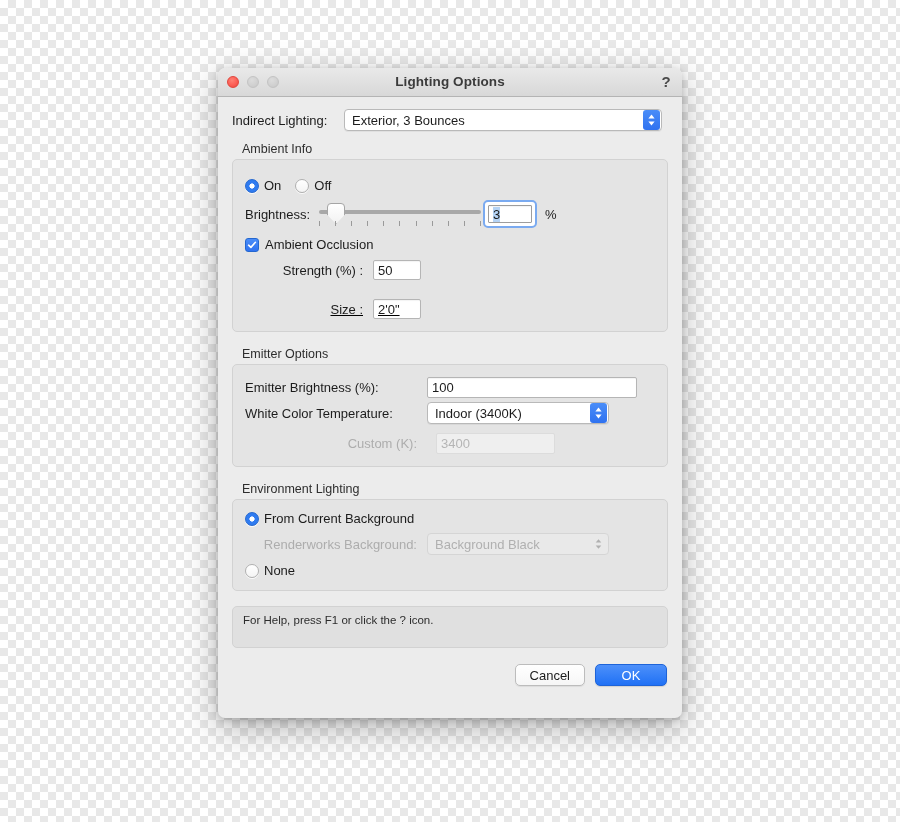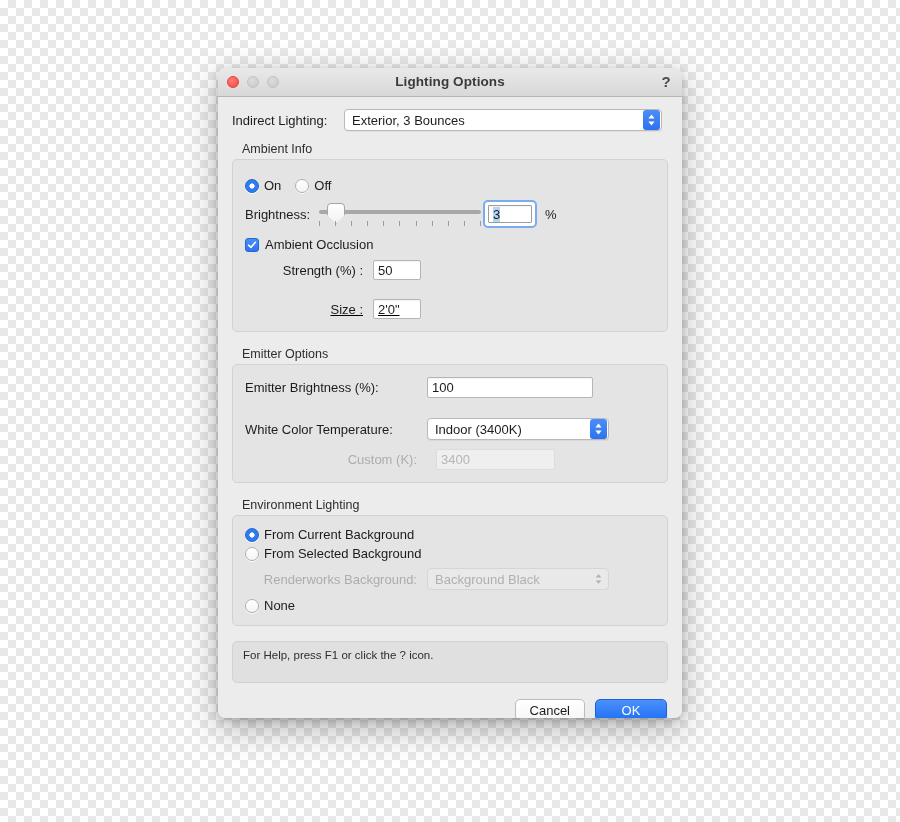--- a/index.html
+++ b/index.html
@@ -453,26 +453,26 @@
 
       </div>
     </div>
 
     <div class="group">
       <div class="group-title">Emitter Options</div>
       <div class="group-body" style="padding:12px 12px 12px 12px;">
 
         <div class="row">
           <span class="lbl" style="width:182px;">Emitter Brightness (%):</span>
-          <div class="tfield" style="width:166px;height:21px;">
+          <div class="tfield" style="width:210px;height:21px;">
             <span>100</span>
           </div>
         </div>
 
-        <div class="row" style="margin-top:20px;">
+        <div class="row" style="margin-top:4px;">
           <span class="lbl" style="width:182px;">White Color Temperature:</span>
           <div class="popup" style="width:182px;">
             <span class="popup-value">Indoor (3400K)</span>
             <span class="chev">
               <svg width="9" height="14" viewBox="0 0 9 14">
                 <path d="M4.5 1.6 L7.6 5.4 L1.4 5.4 Z" fill="#ffffff"></path>
                 <path d="M4.5 12.4 L1.4 8.6 L7.6 8.6 Z" fill="#ffffff"></path>
               </svg>
             </span>
           </div>
@@ -492,26 +492,20 @@
       <div class="group-title">Environment Lighting</div>
       <div class="group-body" style="padding:11px 12px 12px 12px;">
 
         <div class="row">
           <span class="radio">
             <span class="radio-dot on"></span>
             <span class="radio-label">From Current Background</span>
           </span>
         </div>
 
-        <div class="row" style="margin-top:4px;">
-          <span class="radio">
-            <span class="radio-dot"></span>
-            <span class="radio-label">From Selected Background</span>
-          </span>
-        </div>
 
         <div class="row" style="margin-top:7px;">
           <span class="lbl disabled" style="width:182px;text-align:right;padding-right:10px;box-sizing:border-box;">Renderworks Background:</span>
           <div class="popup disabled" style="width:182px;">
             <span class="popup-value">Background Black</span>
             <span class="chev">
               <svg width="9" height="14" viewBox="0 0 9 14">
                 <path d="M4.5 2.2 L7.3 5.6 L1.7 5.6 Z" fill="#b0b0b0"></path>
                 <path d="M4.5 11.8 L1.7 8.4 L7.3 8.4 Z" fill="#b0b0b0"></path>
               </svg>

